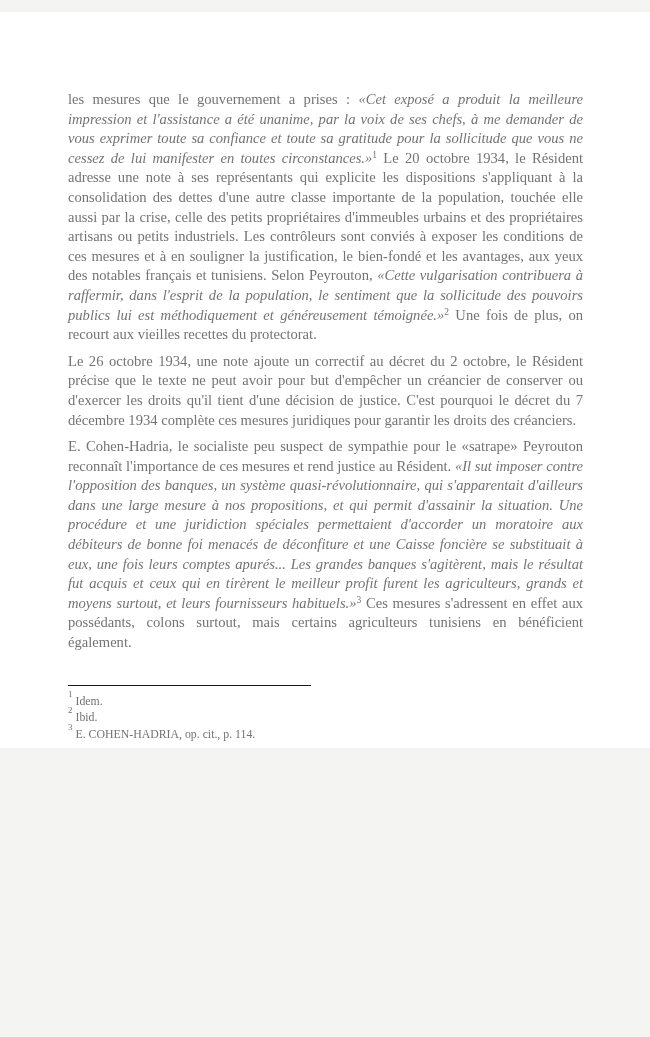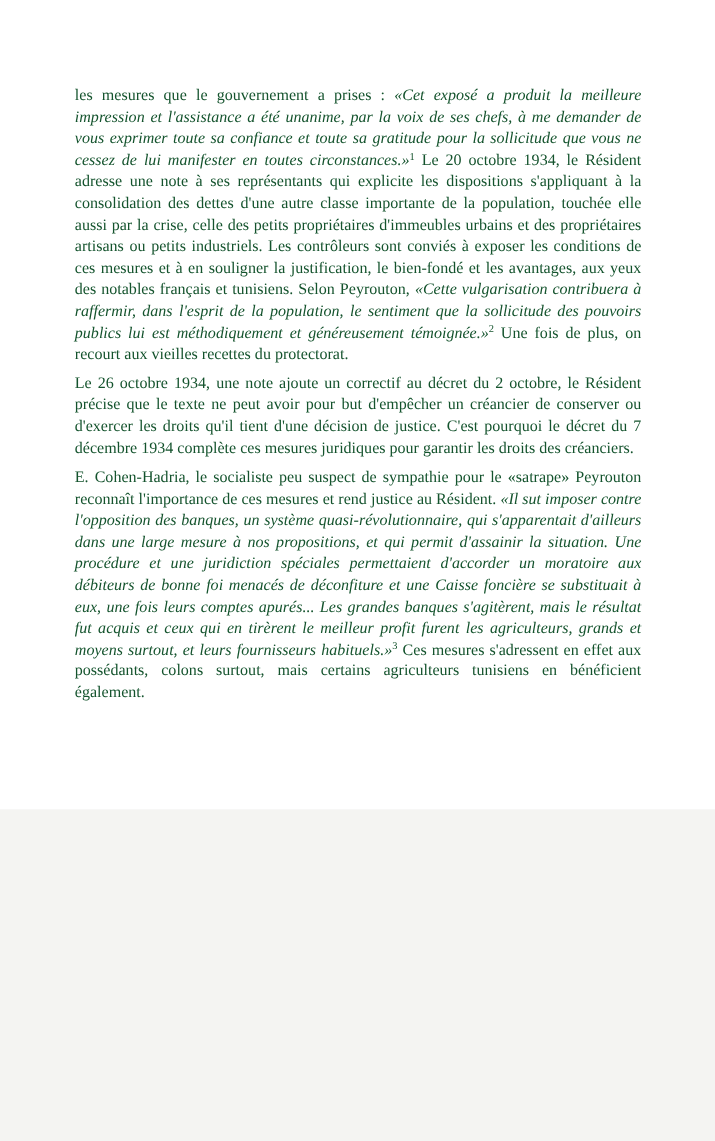--- a/index.html
+++ b/index.html
@@ -5,23 +5,23 @@
   html, body {
     margin: 0;
     padding: 0;
     background: #f4f4f2;
     font-family: "Liberation Serif", serif;
   }
   .page {
     position: relative;
     width: 650px;
     height: 736px;
-    margin: 0 auto;
+    margin: 12px auto;
     background: #ffffff;
-    color: #14532d;
+    color: #737373;
     box-sizing: border-box;
     padding: 78px 67px 0 68px;
     overflow: hidden;
   }
   .body-text {
     font-size: 14.6px;
     line-height: 19.6px;
   }
   .para {
     margin: 0 0 7px 0;
@@ -71,16 +71,28 @@
 <body>
 
 <div class="page">
 
   <div class="body-text">
     <p class="para"><span class="run-normal">les mesures que le gouvernement a prises : </span><span class="run-italic">«Cet exposé a produit la meilleure impression et l'assistance a été unanime, par la voix de ses chefs, à me demander de vous exprimer toute sa confiance et toute sa gratitude pour la sollicitude que vous ne cessez de lui manifester en toutes circonstances.»</span><span class="fn-ref">1</span><span class="run-normal"> Le 20 octobre 1934, le Résident adresse une note à ses représentants qui explicite les dispositions s'appliquant à la consolidation des dettes d'une autre classe importante de la population, touchée elle aussi par la crise, celle des petits propriétaires d'immeubles urbains et des propriétaires artisans ou petits industriels. Les contrôleurs sont conviés à exposer les conditions de ces mesures et à en souligner la justification, le bien-fondé et les avantages, aux yeux des notables français et tunisiens. Selon Peyrouton, </span><span class="run-italic">«Cette vulgarisation contribuera à raffermir, dans l'esprit de la population, le sentiment que la sollicitude des pouvoirs publics lui est méthodiquement et généreusement témoignée.»</span><span class="fn-ref">2</span><span class="run-normal"> Une fois de plus, on recourt aux vieilles recettes du protectorat.</span></p>
     <p class="para"><span class="run-normal">Le 26 octobre 1934, une note ajoute un correctif au décret du 2 octobre, le Résident précise que le texte ne peut avoir pour but d'empêcher un créancier de conserver ou d'exercer les droits qu'il tient d'une décision de justice. C'est pourquoi le décret du 7 décembre 1934 complète ces mesures juridiques pour garantir les droits des créanciers.</span></p>
     <p class="para"><span class="run-normal">E. Cohen-Hadria, le socialiste peu suspect de sympathie pour le «satrape» Peyrouton reconnaît l'importance de ces mesures et rend justice au Résident. </span><span class="run-italic">«Il sut imposer contre l'opposition des banques, un système quasi-révolutionnaire, qui s'apparentait d'ailleurs dans une large mesure à nos propositions, et qui permit d'assainir la situation. Une procédure et une juridiction spéciales permettaient d'accorder un moratoire aux débiteurs de bonne foi menacés de déconfiture et une Caisse foncière se substituait à eux, une fois leurs comptes apurés... Les grandes banques s'agitèrent, mais le résultat fut acquis et ceux qui en tirèrent le meilleur profit furent les agriculteurs, grands et moyens surtout, et leurs fournisseurs habituels.»</span><span class="fn-ref">3</span><span class="run-normal"> Ces mesures s'adressent en effet aux possédants, colons surtout, mais certains agriculteurs tunisiens en bénéficient également.</span></p>
   </div>
 
+  <div class="footnotes">
+    <hr class="footnote-rule">
+    <div class="footnote">
+      <sup>1</sup><span>Idem.</span>
+    </div>
+    <div class="footnote">
+      <sup>2</sup><span>Ibid.</span>
+    </div>
+    <div class="footnote">
+      <sup>3</sup><span>E. COHEN-HADRIA, op. cit., p. 114.</span>
+    </div>
+  </div>
 
   <div class="page-number">144</div>
 
 </div>
 
 </body></html>

